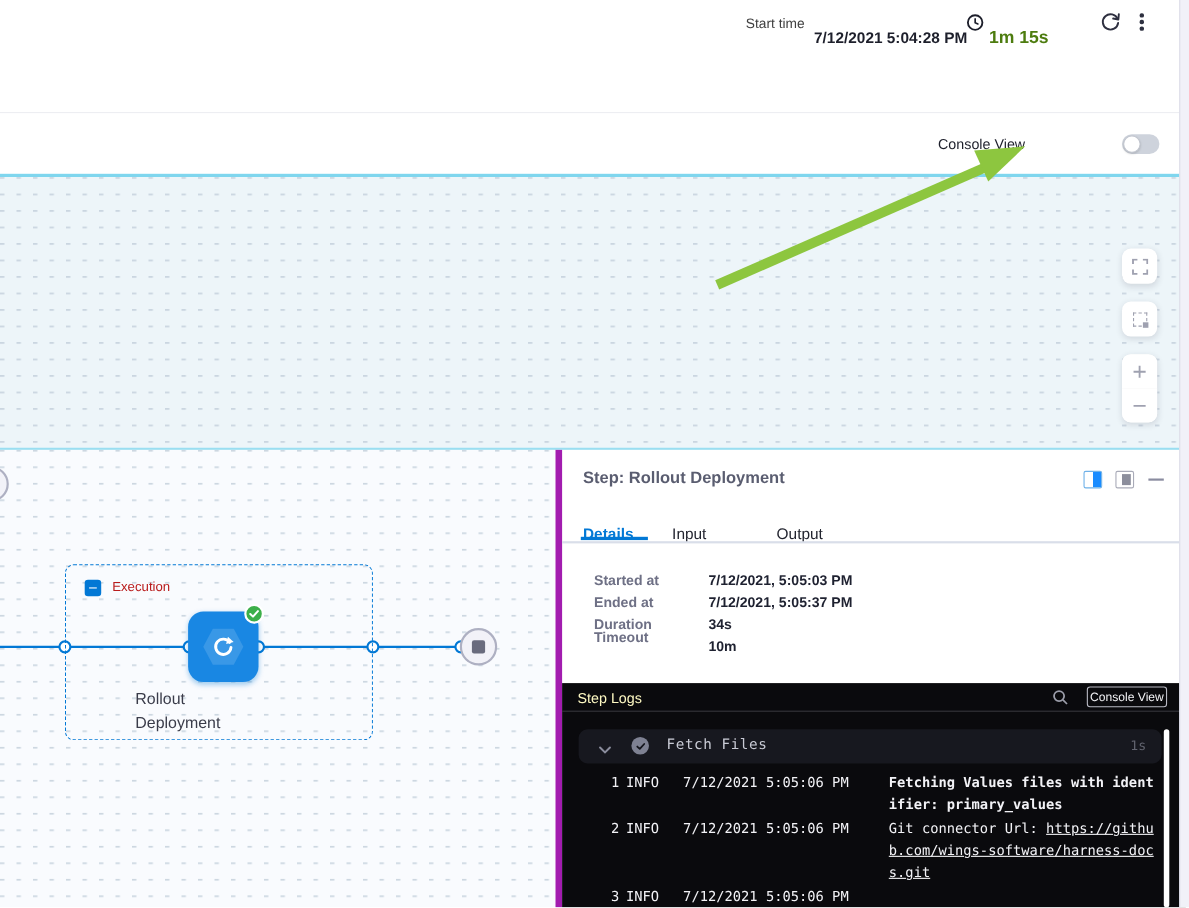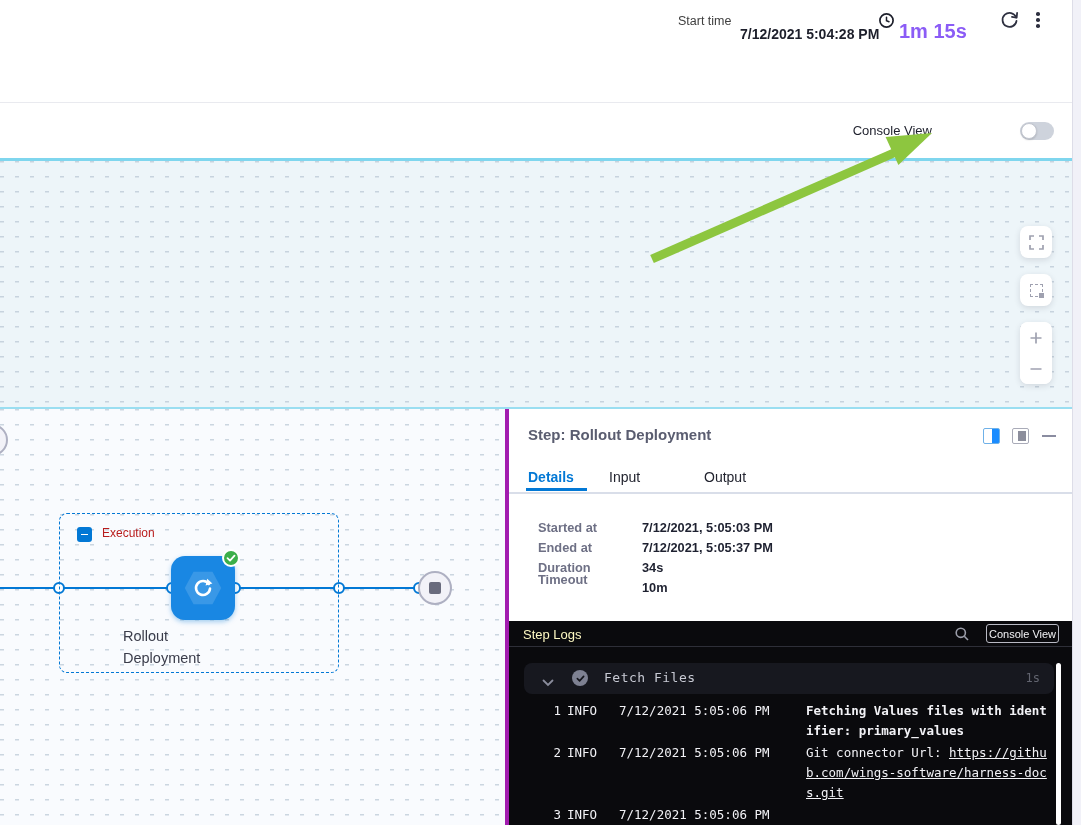--- a/index.html
+++ b/index.html
@@ -5,21 +5,21 @@
   * { margin:0; padding:0; box-sizing:border-box; }
   html,body { background:#fff; }
   body { font-family:"Liberation Sans", sans-serif; }
   #app { position:relative; width:1081px; height:825px; overflow:hidden; background:#fff; }
 
   
   .topbar { position:absolute; left:0; top:0; width:1081px; height:103px; background:#fff; border-bottom:1px solid #E9EAEF; }
   .tb-label { position:absolute; left:678px; top:14px; font-size:12.5px; color:#404040; }
   .tb-value { position:absolute; left:740px; top:12px; font-size:14px; font-weight:600; color:#1D1F2B;margin-top:14px; }
   .tb-clock { position:absolute; left:878px; top:12px; }
-  .tb-elapsed { position:absolute; left:899px; top:20px; font-size:20px; font-weight:700; color:#8b5cf6; }
+  .tb-elapsed { position:absolute; left:899px; top:26px; font-size:16px; font-weight:700; color:#4d7c0f; }
   .tb-refresh { position:absolute; left:999px; top:9px; cursor:pointer; }
   .tb-kebab { position:absolute; left:1031px; top:10px; width:14px; height:20px; display:flex; flex-direction:column; align-items:center; justify-content:center; gap:2.5px; cursor:pointer; }
   .tb-kebab i { width:3.5px; height:3.5px; border-radius:50%; background:#2E3040; }
 
   
   .toolbar { position:absolute; left:0; top:103px; width:1081px; height:55px; background:#fff; }
   .cv-label { position:absolute; right:149px; top:20px; font-size:13px; color:#1D1F2B; }
   .toggle { position:absolute; right:27px; top:19px; width:34px; height:18px; border-radius:9px; background:#CED3DC; cursor:pointer; }
   .toggle .knob { position:absolute; left:1px; top:1px; width:16px; height:16px; border-radius:50%; background:#fff; border:1px solid #C2C6CF; box-shadow:0 1px 2px rgba(0,0,0,.15); }
 
@@ -48,27 +48,27 @@
   .exec-chip { position:absolute; left:77px; top:118px; width:15px; height:15px; background:#0278D5; border-radius:3px; display:flex; align-items:center; justify-content:center; cursor:pointer; }
   .exec-chip i { width:7px; height:1.6px; background:#fff; display:block; }
   .exec-label { position:absolute; left:102px; top:117px; font-size:12px; color:#b91c1c; }
   .step-node { position:absolute; left:171px; top:147px; width:64px; height:64px; border-radius:14px; background:#1987E3; cursor:pointer; box-shadow:0 2px 5px rgba(2,120,213,.35); }
   .step-node .hex { position:absolute; left:13px; top:15px; width:38px; height:34px; background:rgba(255,255,255,.14); clip-path:polygon(25% 2%,75% 2%,98% 50%,75% 98%,25% 98%,2% 50%); }
   .step-node .glyph { position:absolute; left:20px; top:20px; }
   .badge { position:absolute; left:51px; top:-7px; width:18px; height:18px; border-radius:50%; background:#3CAF4A; border:2px solid #fff; display:flex; align-items:center; justify-content:center; }
   .node-label { position:absolute; left:123px; top:216px; width:160px; text-align:left; font-size:14.5px; line-height:22px; color:#3A3C4A; }
 
   
-  .panel { position:absolute; left:505px; top:409px; width:567px; height:416px; background:#fff; border-left:4px solid #a21caf; }
+  .panel { position:absolute; left:505px; top:409px; width:567px; height:416px; background:#fff; border-left:6px solid #a21caf; }
   .panel-title { position:absolute; left:19px; top:17px; font-size:15px; font-weight:600; color:#5A5D70; }
   .icon-split1 { position:absolute; left:474px; top:19px; width:17px; height:16px; border:1px solid #6FB1E8; background:linear-gradient(90deg,#fff 50%,#1A8CFF 50%); border-radius:2px; cursor:pointer; }
   .icon-split2 { position:absolute; left:503px; top:19px; width:17px; height:16px; border:1px solid #A9ABB8; background:#fff; border-radius:2px; cursor:pointer; }
   .icon-split2 i { position:absolute; right:2px; top:2px; width:8px; height:10px; background:#8C8E9C; display:block; }
   .icon-min { position:absolute; left:533px; top:26px; width:14px; height:2px; background:#8A8CA0; cursor:pointer; }
-  .tab { position:absolute; top:60px; font-size:14px; color:#22242F; cursor:pointer; }
+  .tab { position:absolute; top:68px; font-size:14px; color:#22242F; cursor:pointer; }
   .tab.active { color:#0278D5; font-weight:600; }
   .tab-underline { position:absolute; left:17px; top:79px; width:61px; height:3px; background:#0278D5; }
   .tab-divider { position:absolute; left:0; top:83px; width:567px; height:2px; background:#D9DEE9; }
   .drow-label { position:absolute; left:29px; width:95px; font-size:12.8px; font-weight:600; color:#6E7085; }
   .drow-value { position:absolute; left:133px; font-size:12.8px; font-weight:700; color:#1E2130; }
 
   
   .logs-bar { position:absolute; left:0; top:212px; width:567px; height:26px; background:#0A0A0D; border-bottom:1px solid #2E2F38; }
   .logs-title { position:absolute; left:14px; top:6px; font-size:13px; color:#fef9c3; }
   .logs-search { position:absolute; left:445px; top:5px; cursor:pointer; }

